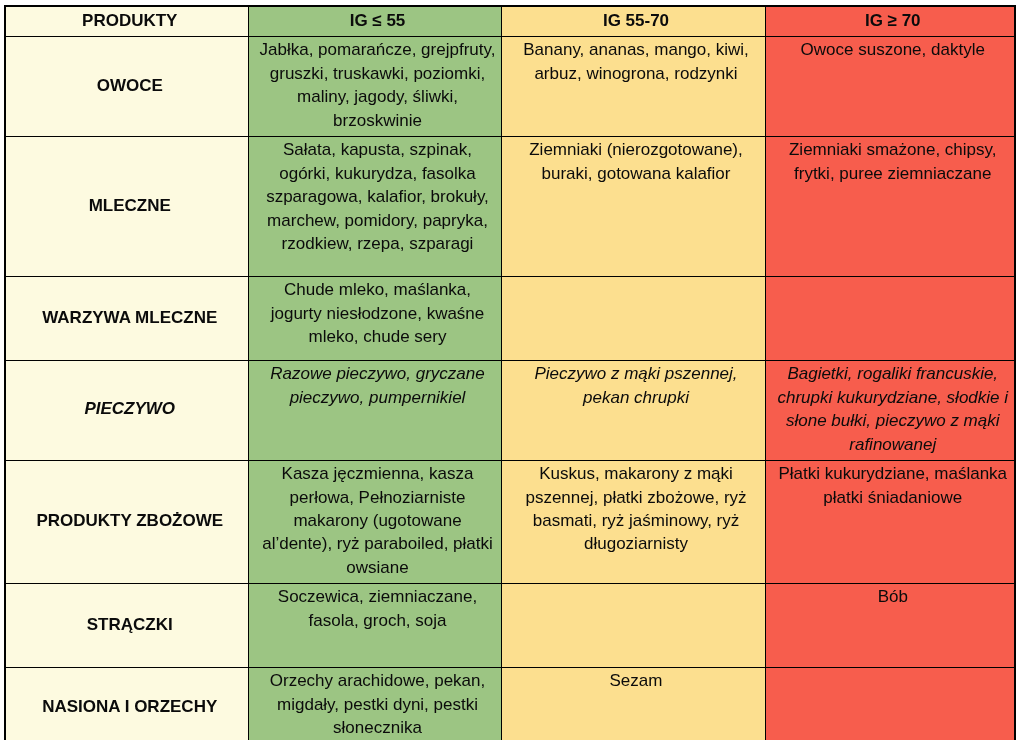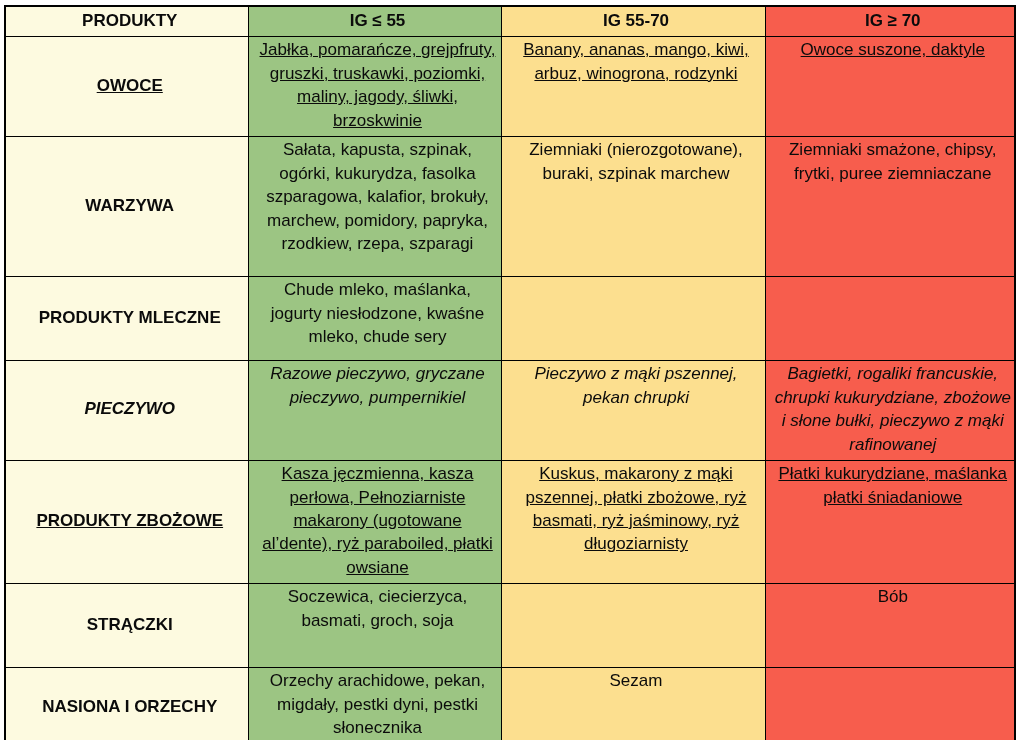--- a/index.html
+++ b/index.html
@@ -42,25 +42,25 @@
   .col-products{background:var(--products-bg);}
   .col-low{background:var(--low-bg);margin-left:24px;}
   .col-mid{background:var(--mid-bg);}
   .col-high{background:var(--high-bg);}
   td.category-cell{
     background:var(--products-bg);
     font-weight:bold;
     vertical-align:middle;
   }
   td.data-cell{vertical-align:top;}
-  tr.r-owoce td{height:97px;text-decoration:underline;}
+  tr.r-owoce td{height:97px;}
   tr.r-warzywa td{height:140px;}
   tr.r-mleczne td{height:84px;}
   tr.r-pieczywo td{height:96px;font-style:italic;}
-  tr.r-zbozowe td{height:115px;text-decoration:underline;}
+  tr.r-zbozowe td{height:115px;}
   tr.r-straczki td{height:84px;}
   tr.r-nasiona td{height:82px;}
 </style>
 </head>
 <body>
 
 <table class="gi-table">
   <colgroup>
     <col style="width:243px">
     <col style="width:253px">
@@ -76,46 +76,46 @@
     </tr>
   </thead>
   <tbody>
     <tr class="r-owoce">
       <td class="category-cell">OWOCE</td>
       <td class="data-cell col-low">Jabłka, pomarańcze, grejpfruty, gruszki, truskawki, poziomki, maliny, jagody, śliwki, brzoskwinie</td>
       <td class="data-cell col-mid">Banany, ananas, mango, kiwi, arbuz, winogrona, rodzynki</td>
       <td class="data-cell col-high">Owoce suszone, daktyle</td>
     </tr>
     <tr class="r-warzywa">
-      <td class="category-cell">WARZYWA</td>
+      <td class="category-cell">MLECZNE</td>
       <td class="data-cell col-low">Sałata, kapusta, szpinak, ogórki, kukurydza, fasolka szparagowa, kalafior, brokuły, marchew, pomidory, papryka, rzodkiew, rzepa, szparagi</td>
-      <td class="data-cell col-mid">Ziemniaki (nierozgotowane), buraki, szpinak marchew</td>
+      <td class="data-cell col-mid">Ziemniaki (nierozgotowane), buraki, gotowana kalafior</td>
       <td class="data-cell col-high">Ziemniaki smażone, chipsy, frytki, puree ziemniaczane</td>
     </tr>
     <tr class="r-mleczne">
-      <td class="category-cell">PRODUKTY MLECZNE</td>
+      <td class="category-cell">WARZYWA MLECZNE</td>
       <td class="data-cell col-low">Chude mleko, maślanka, jogurty niesłodzone, kwaśne mleko, chude sery</td>
       <td class="data-cell col-mid"></td>
       <td class="data-cell col-high"></td>
     </tr>
     <tr class="r-pieczywo">
       <td class="category-cell">PIECZYWO</td>
       <td class="data-cell col-low">Razowe pieczywo, gryczane pieczywo, pumpernikiel</td>
       <td class="data-cell col-mid">Pieczywo z mąki pszennej, pekan chrupki</td>
-      <td class="data-cell col-high">Bagietki, rogaliki francuskie, chrupki kukurydziane, zbożowe i słone bułki, pieczywo z mąki rafinowanej</td>
+      <td class="data-cell col-high">Bagietki, rogaliki francuskie, chrupki kukurydziane, słodkie i słone bułki, pieczywo z mąki rafinowanej</td>
     </tr>
     <tr class="r-zbozowe">
       <td class="category-cell">PRODUKTY ZBOŻOWE</td>
       <td class="data-cell col-low">Kasza jęczmienna, kasza perłowa, Pełnoziarniste makarony (ugotowane al’dente), ryż paraboiled, płatki owsiane</td>
       <td class="data-cell col-mid">Kuskus, makarony z mąki pszennej, płatki zbożowe, ryż basmati, ryż jaśminowy, ryż długoziarnisty</td>
       <td class="data-cell col-high">Płatki kukurydziane, maślanka płatki śniadaniowe</td>
     </tr>
     <tr class="r-straczki">
       <td class="category-cell">STRĄCZKI</td>
-      <td class="data-cell col-low">Soczewica, ciecierzyca, basmati, groch, soja</td>
+      <td class="data-cell col-low">Soczewica, ziemniaczane, fasola, groch, soja</td>
       <td class="data-cell col-mid"></td>
       <td class="data-cell col-high">Bób</td>
     </tr>
     <tr class="r-nasiona">
       <td class="category-cell">NASIONA I ORZECHY</td>
       <td class="data-cell col-low">Orzechy arachidowe, pekan, migdały, pestki dyni, pestki słonecznika</td>
       <td class="data-cell col-mid">Sezam</td>
       <td class="data-cell col-high"></td>
     </tr>
   </tbody>

